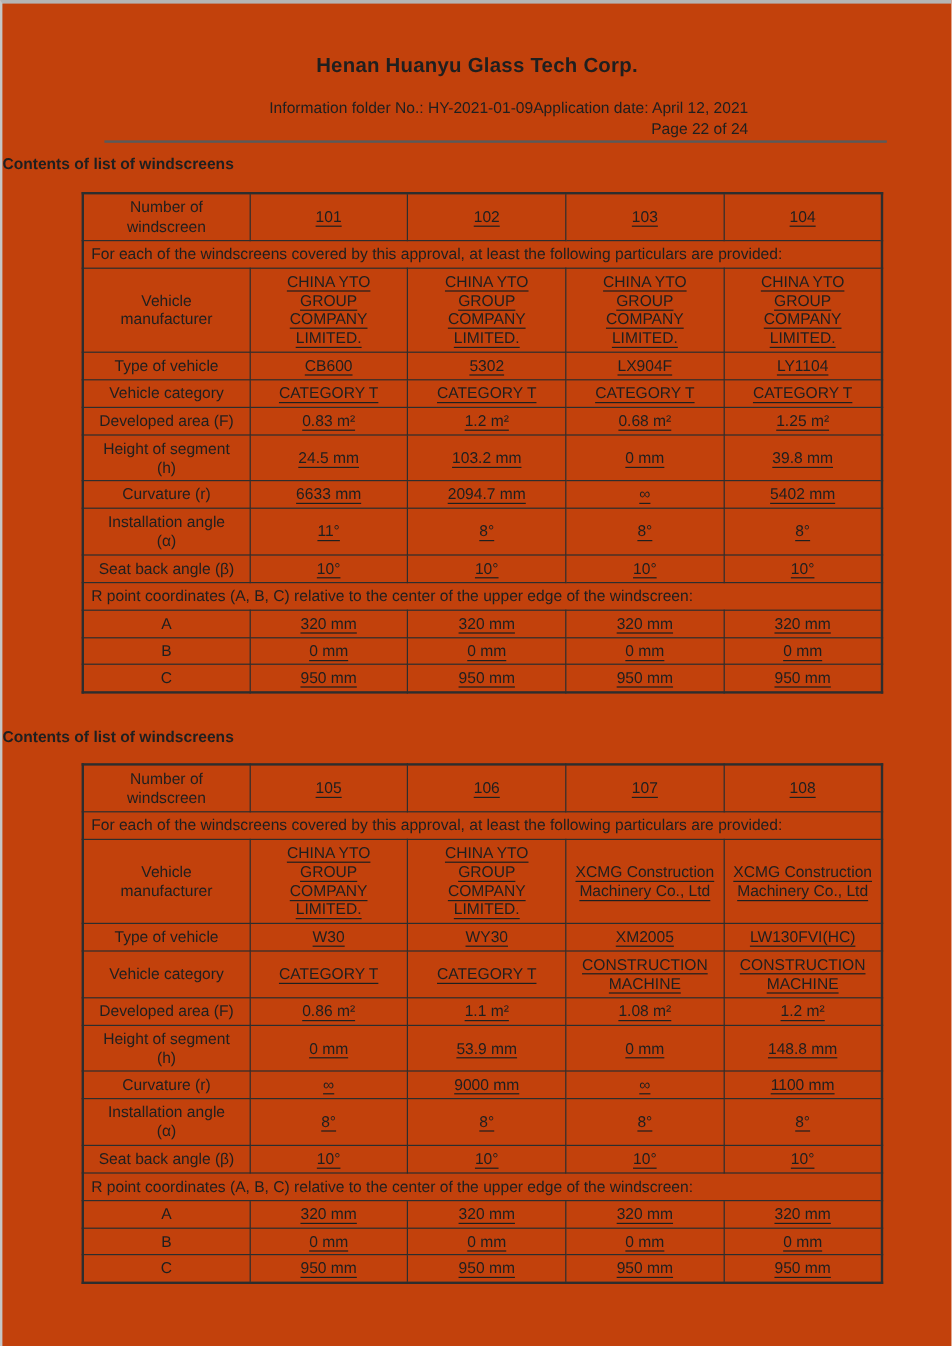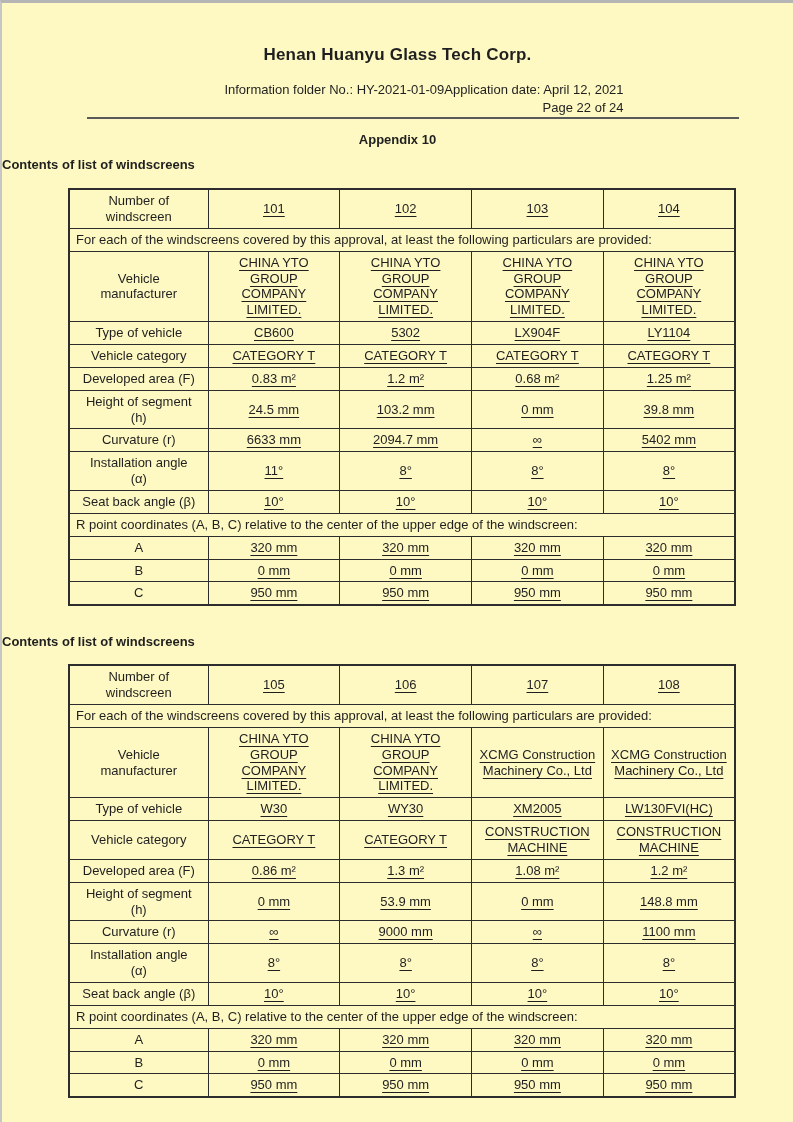--- a/index.html
+++ b/index.html
@@ -6,21 +6,21 @@
   html, body { background: #ffffff; }
   body {
     font-family: "Liberation Sans", "DejaVu Sans", sans-serif;
     color: #1f1f1f;
     width: 793px;
   }
   .page {
     position: relative;
     width: 793px;
     height: 1122px;
-    background: #fef9c3;
+    background: #c2410c;
     border-top: 3px solid #b5b5b5;
     border-left: 2px solid #c6c6c6;
     overflow: hidden;
   }
   .company-title {
     margin-top: 42px;
     text-align: center;
     font-size: 17px;
     font-weight: bold;
     letter-spacing: 0.2px;
@@ -95,21 +95,20 @@
   <div class="header-info">
     <span>Information folder No.: HY-2021-01-09</span>
     <div class="header-right">
       <div>Application date: April 12, 2021</div>
       <div>Page 22 of 24</div>
     </div>
   </div>
 
   <div class="rule"></div>
 
-  <div class="appendix-title">Appendix 10</div>
 
   <div class="table-title first">Contents of list of windscreens</div>
 
   <table class="ws-table first">
     <colgroup>
       <col style="width:139px">
       <col>
         <col>
         <col>
         <col>
@@ -274,21 +273,21 @@
           <td><span class="val">CATEGORY T</span></td>
           <td><span class="val">CATEGORY T</span></td>
           <td><span class="val">CONSTRUCTION
 MACHINE</span></td>
           <td><span class="val">CONSTRUCTION
 MACHINE</span></td>
         </tr>
         <tr>
           <td class="label-cell">Developed area (F)</td>
           <td><span class="val">0.86 m²</span></td>
-          <td><span class="val">1.3 m²</span></td>
+          <td><span class="val">1.1 m²</span></td>
           <td><span class="val">1.08 m²</span></td>
           <td><span class="val">1.2 m²</span></td>
         </tr>
         <tr>
           <td class="label-cell">Height of segment
 (h)</td>
           <td><span class="val">0 mm</span></td>
           <td><span class="val">53.9 mm</span></td>
           <td><span class="val">0 mm</span></td>
           <td><span class="val">148.8 mm</span></td>

